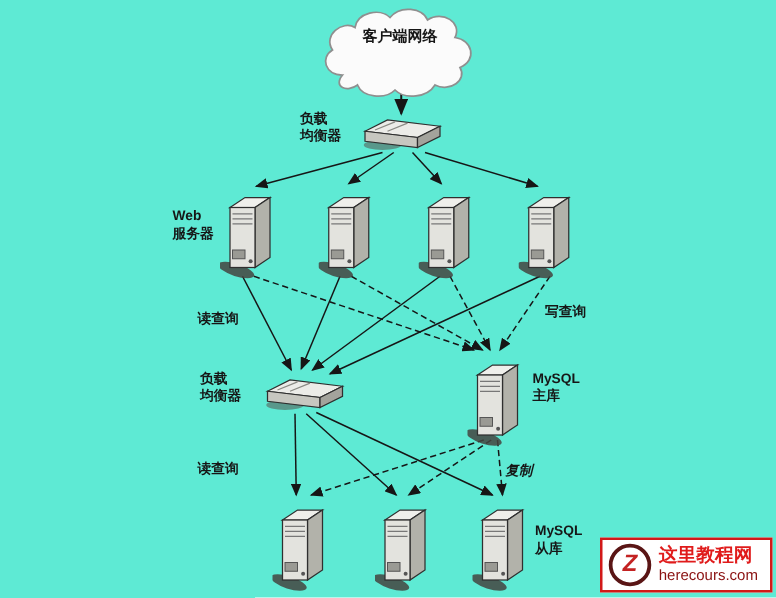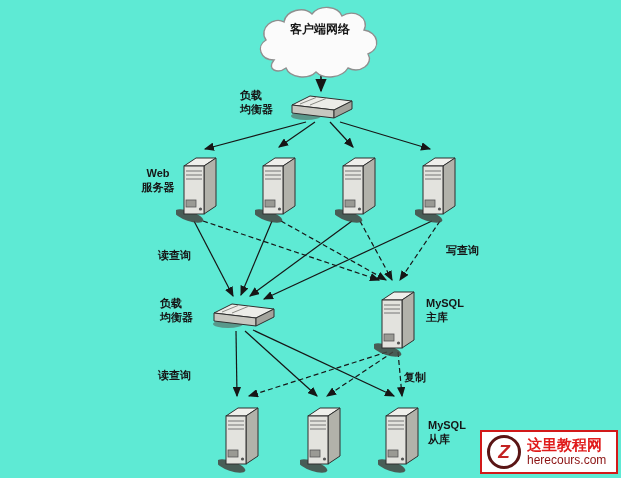--- a/index.html
+++ b/index.html
@@ -106,46 +106,46 @@
     </svg>
   <svg class="icon" style="left:255px; top:150px;" width="44" height="74">
       <use href="#server-sym"></use>
     </svg>
   <svg class="icon" style="left:335px; top:150px;" width="44" height="74">
       <use href="#server-sym"></use>
     </svg>
   <svg class="icon" style="left:415px; top:150px;" width="44" height="74">
       <use href="#server-sym"></use>
     </svg>
-  <div class="lbl" style="left:138px; top:166px; width:40px;text-align:center;">
+  <div class="lbl" style="left:138px; top:166px; width:40px;">
     <div>Web</div>
     <div>服务器</div>
   </div>
 
   <div class="lbl" style="left:158px; top:248px;">读查询</div>
-  <div class="lbl" style="left:446px; top:243px;">写查询</div>
+  <div class="lbl" style="left:436px; top:243px;">写查询</div>
 
   <svg class="icon" style="left:212px; top:300px;" width="64" height="30">
     <use href="#lb-sym"></use>
   </svg>
   <div class="lbl right" style="left:160px; top:296px; width:48px;">
     <div>负载</div>
     <div>均衡器</div>
   </div>
 
   <svg class="icon" style="left:374px; top:284px;" width="44" height="74">
       <use href="#server-sym"></use>
     </svg>
   <div class="lbl" style="left:426px; top:296px; width:52px;">
     <div>MySQL</div>
     <div>主库</div>
   </div>
 
   <div class="lbl" style="left:158px; top:368px;">读查询</div>
-  <div class="lbl" style="left:404px; top:370px;">复制</div>
+  <div class="lbl" style="left:404px; top:370px;font-style:italic;">复制</div>
 
   <svg class="icon" style="left:218px; top:400px;" width="44" height="74">
       <use href="#server-sym"></use>
     </svg>
   <svg class="icon" style="left:300px; top:400px;" width="44" height="74">
       <use href="#server-sym"></use>
     </svg>
   <svg class="icon" style="left:378px; top:400px;" width="44" height="74">
       <use href="#server-sym"></use>
     </svg>

